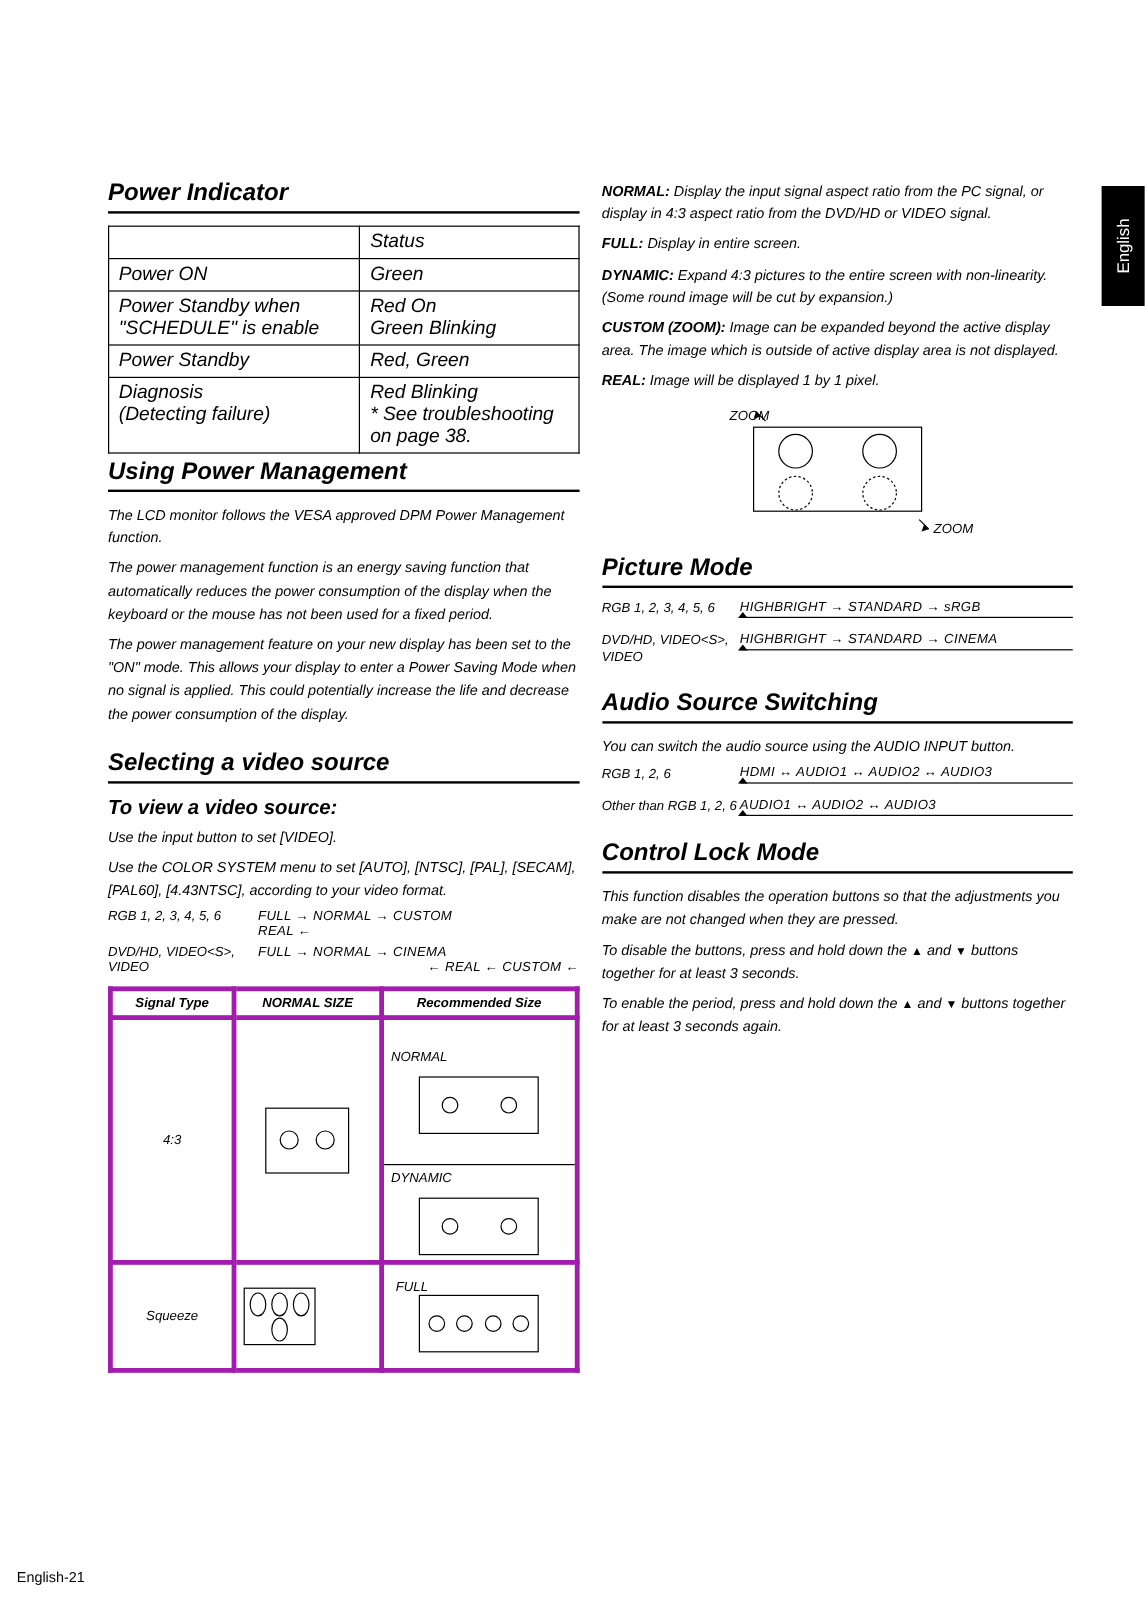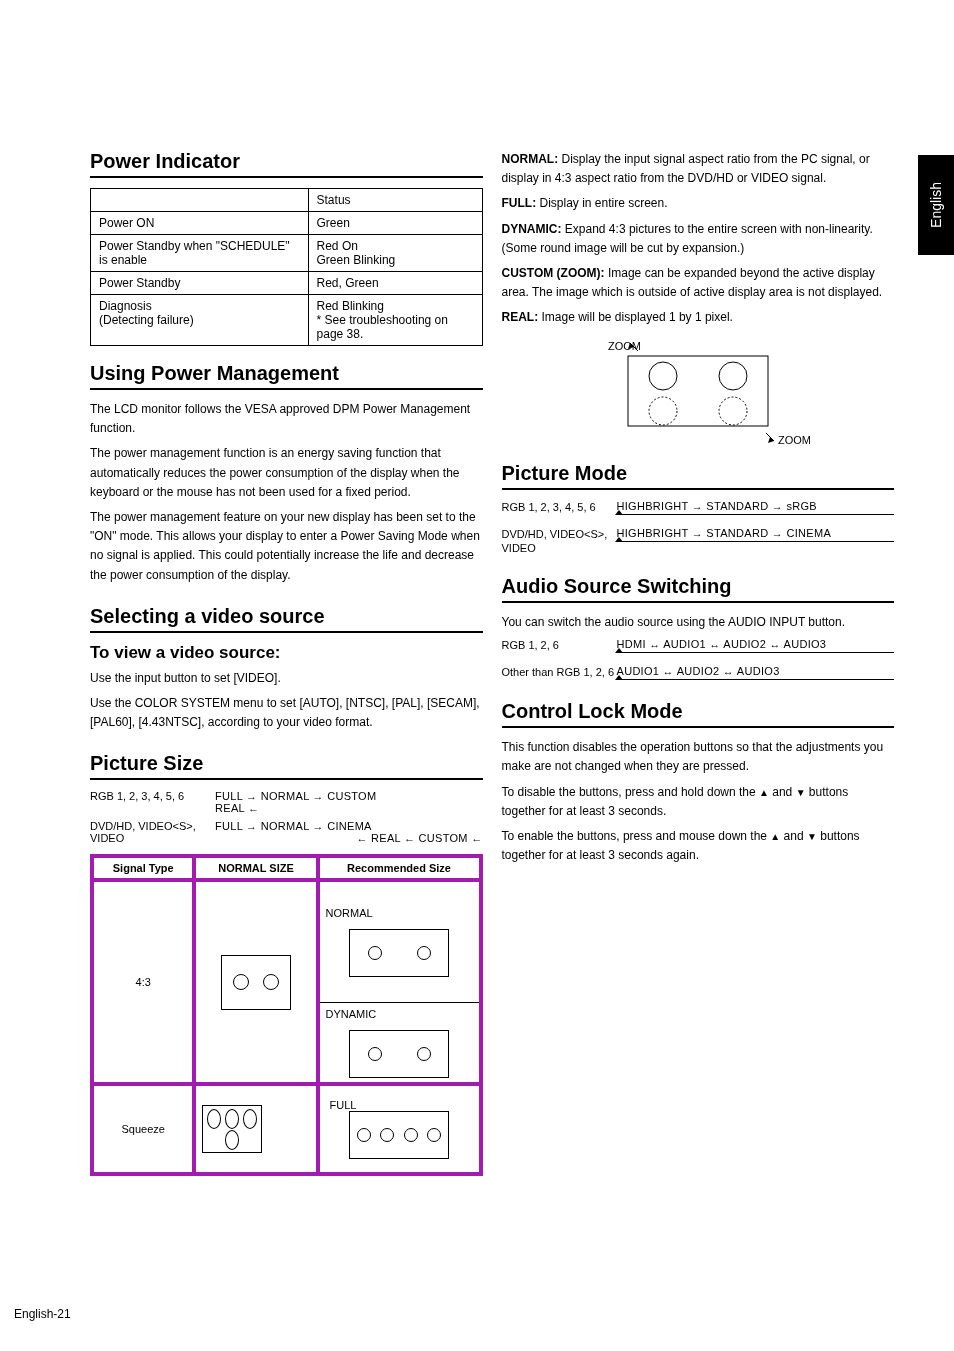--- a/index.html
+++ b/index.html
@@ -6,42 +6,42 @@
   body {
     font-family: Arial, Helvetica, sans-serif;
     font-size: 12px;
     color: #000;
     background: #fff;
     width: 954px;
     height: 1351px;
     padding: 150px 60px 40px 90px;
     position: relative;
   }
-  .cols { display: flex; gap: 19px; }
+  .cols { display: flex; gap: 19px; font-style: italic; }
   .col { flex: 1; }
   h2 {
     font-family: Arial, Helvetica, sans-serif;
     font-weight: bold;
     font-size: 20px;
     border-bottom: 2px solid #000;
     padding-bottom: 3px;
     margin-bottom: 10px;
   }
   h3 {
     font-weight: bold;
     font-size: 17px;
     margin-top: 8px;
     margin-bottom: 6px;
   }
   p { line-height: 1.6; margin-bottom: 6px; }
   table.pi {
     border-collapse: collapse;
     width: 100%;
-    font-size: 12px;
-    margin-bottom: 16px;
+    font-size: 16px;
+    margin-bottom: 4px;
   }
   table.pi td, table.pi th {
     border: 1px solid #000;
     padding: 4px 8px;
     text-align: left;
     vertical-align: top;
     font-weight: normal;
   }
   .side-tab {
     position: absolute;
@@ -140,21 +140,20 @@
     <h2>Using Power Management</h2>
     <p>The LCD monitor follows the VESA approved DPM Power Management function.</p>
     <p>The power management function is an energy saving function that automatically reduces the power consumption of the display when the keyboard or the mouse has not been used for a fixed period.</p>
     <p>The power management feature on your new display has been set to the "ON" mode. This allows your display to enter a Power Saving Mode when no signal is applied. This could potentially increase the life and decrease the power consumption of the display.</p>
 
     <h2 class="section-gap">Selecting a video source</h2>
     <h3>To view a video source:</h3>
     <p>Use the input button to set [VIDEO].</p>
     <p>Use the COLOR SYSTEM menu to set [AUTO], [NTSC], [PAL], [SECAM], [PAL60], [4.43NTSC], according to your video format.</p>
 
-    <h2 class="section-gap">Picture Size</h2>
 
     <div class="psize-row">
       <div class="lbl">RGB 1, 2, 3, 4, 5, 6</div>
       <div class="seq">
         <div class="seq-line">FULL → NORMAL → CUSTOM</div>
         <div class="seq-line" style="text-align:left">REAL  ←</div>
       </div>
     </div>
     <div class="psize-row">
       <div class="lbl">DVD/HD, VIDEO&lt;S&gt;, VIDEO</div>
@@ -281,18 +280,18 @@
         <span class="underline-return"></span>
       </div>
     </div>
 
     <h2 class="section-gap">Control Lock Mode</h2>
     <p>This function disables the operation buttons so that the adjustments you make are not changed when they are pressed.</p>
     <p>
       <span>To disable the buttons, press and hold down the </span><span class="tri">▲</span><span> and </span><span class="tri">▼</span><span> buttons together for at least 3 seconds.</span>
     </p>
     <p>
-      <span>To enable the buttons, press and mouse down the </span><span class="tri">▲</span><span> and </span><span class="tri">▼</span><span> buttons together for at least 3 seconds again.</span>
+      <span>To enable the period, press and hold down the </span><span class="tri">▲</span><span> and </span><span class="tri">▼</span><span> buttons together for at least 3 seconds again.</span>
     </p>
   </div>
 </div>
 
 <div class="footer">English-21</div>
 
 </body></html>

